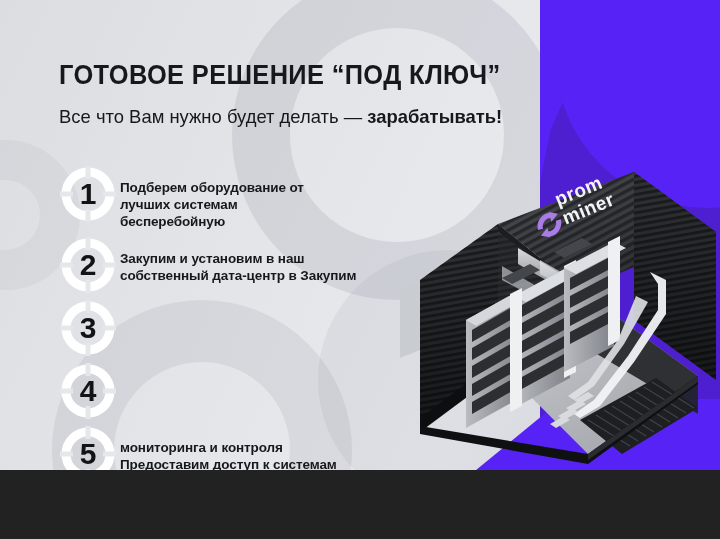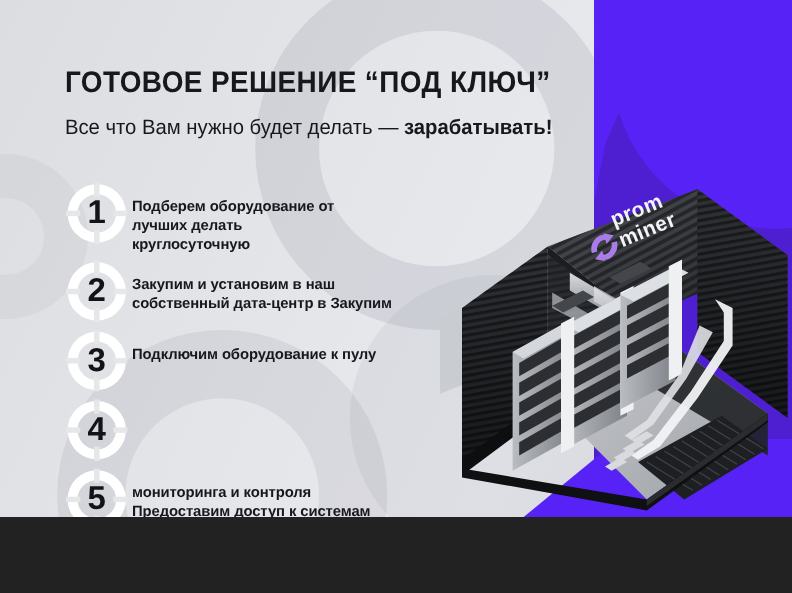--- a/index.html
+++ b/index.html
@@ -156,22 +156,22 @@
             <rect x="25.5" y="0" width="5" height="13"></rect>
             <rect x="43" y="25.5" width="13" height="5"></rect>
             <rect x="25.5" y="43" width="5" height="13"></rect>
             <rect x="0" y="25.5" width="13" height="5"></rect>
           </g>
         </svg>
         <div class="num">1</div>
       </div>
       <div class="step-text">
         <span class="ln">Подберем оборудование от</span>
-        <span class="ln">лучших делать</span>
-        <span class="ln">круглосуточную</span>
+        <span class="ln">лучших системам</span>
+        <span class="ln">бесперебойную</span>
       </div>
     </div>
 
     <div class="step">
       <div class="badge">
         <svg class="arcs" viewBox="0 0 56 56">
           <g fill="none" stroke="#ffffff" stroke-width="9">
             <path d="M28 6 A22 22 0 0 1 50 28"></path>
             <path d="M50 28 A22 22 0 0 1 28 50"></path>
             <path d="M28 50 A22 22 0 0 1 6 28"></path>
@@ -204,21 +204,20 @@
           <g fill="#e6e7ea">
             <rect x="25.5" y="0" width="5" height="13"></rect>
             <rect x="43" y="25.5" width="13" height="5"></rect>
             <rect x="25.5" y="43" width="5" height="13"></rect>
             <rect x="0" y="25.5" width="13" height="5"></rect>
           </g>
         </svg>
         <div class="num">3</div>
       </div>
       <div class="step-text">
-        <span class="ln">Подключим оборудование к пулу</span>
       </div>
     </div>
 
     <div class="step">
       <div class="badge">
         <svg class="arcs" viewBox="0 0 56 56">
           <g fill="none" stroke="#ffffff" stroke-width="9">
             <path d="M28 6 A22 22 0 0 1 50 28"></path>
             <path d="M50 28 A22 22 0 0 1 28 50"></path>
             <path d="M28 50 A22 22 0 0 1 6 28"></path>

